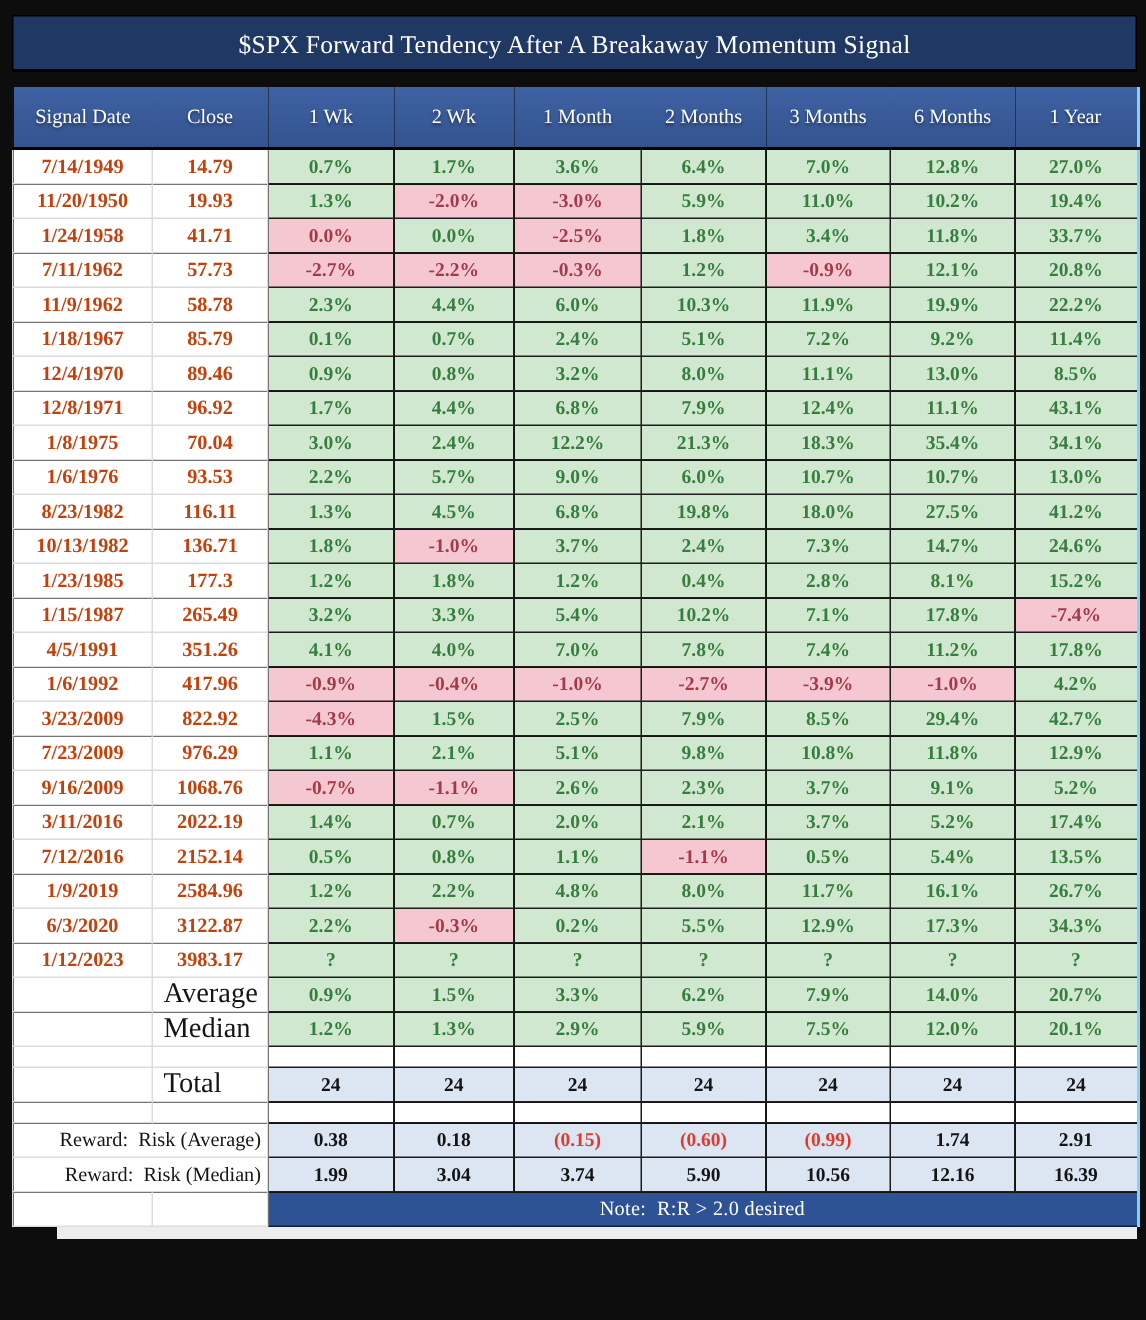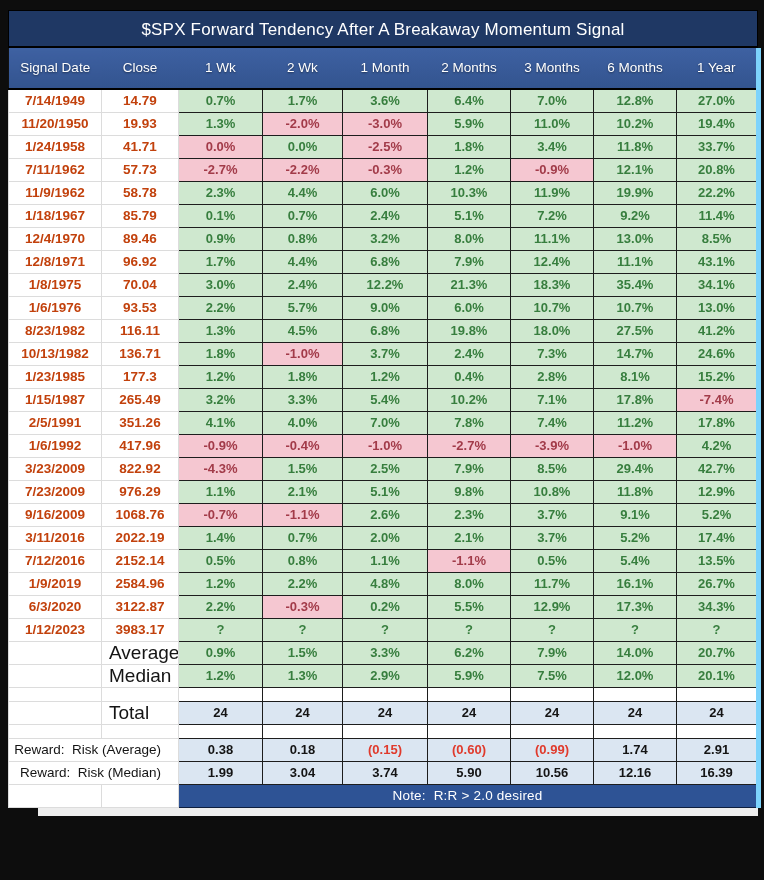--- a/index.html
+++ b/index.html
@@ -6,41 +6,43 @@
   body{
     background:#0d0d0d;
     font-family:"Liberation Sans","DejaVu Sans",sans-serif;
     -webkit-font-smoothing:antialiased;
   }
   .stage{
     position:relative;
     width:764px;height:880px;
     background:#0d0d0d;
     overflow:hidden;
+    font-family:Liberation Serif, serif;
   }
   .sheet{
     position:absolute;left:8px;top:10px;width:750px;
   }
   .title-bar{
     height:38px;line-height:38px;
     background:var(--title-bg,#1f3864);
     color:#fff;
     font-size:17px;
     text-align:center;
     letter-spacing:.2px;
     border:1px solid #000;
     border-bottom:2px solid #000;
     box-sizing:border-box;
   }
   table{
     width:750px;
     border-collapse:collapse;
     table-layout:fixed;
     border-left:1px solid #111;
-    border-right:5px solid #7dd3fc;
+    border-right:2px solid #7dd3fc;
+    margin-top:10px;
   }
   th,td{
     padding:0;
     height:22px;
     line-height:22px;
     vertical-align:middle;
     text-align:center;
     overflow:hidden;
     white-space:nowrap;
   }
@@ -88,21 +90,21 @@
   .c-red{color:var(--rr-negative-text,#e03a2c);}
   .c-sp{
     background:#fff;
     border:1px solid #1d1d1d;
   }
   tr.spacer td{height:13px;line-height:13px;}
   .rr-label{
     background:#fff;
     border:1px solid #dcdcdc;
     text-align:right;
-    padding-right:17px;
+    padding-right:4px;
     font-size:13.5px;
     color:#141414;
     white-space:pre;
     font-weight:400;
   }
   .note-cell{
     background:var(--note-bg,#2e5395);
     color:#fff;
     font-size:13.5px;
     border:1px solid #0e1f3e;
@@ -296,21 +298,21 @@
             <td class="c-white c-close">265.49</td>
             <td class="c-val c-g">3.2%</td>
             <td class="c-val c-g">3.3%</td>
             <td class="c-val c-g">5.4%</td>
             <td class="c-val c-g">10.2%</td>
             <td class="c-val c-g">7.1%</td>
             <td class="c-val c-g">17.8%</td>
             <td class="c-val c-p">-7.4%</td>
           </tr>
           <tr>
-            <td class="c-white c-date">2/5/1991</td>
+            <td class="c-white c-date">4/5/1991</td>
             <td class="c-white c-close">351.26</td>
             <td class="c-val c-g">4.1%</td>
             <td class="c-val c-g">4.0%</td>
             <td class="c-val c-g">7.0%</td>
             <td class="c-val c-g">7.8%</td>
             <td class="c-val c-g">7.4%</td>
             <td class="c-val c-g">11.2%</td>
             <td class="c-val c-g">17.8%</td>
           </tr>
           <tr>

